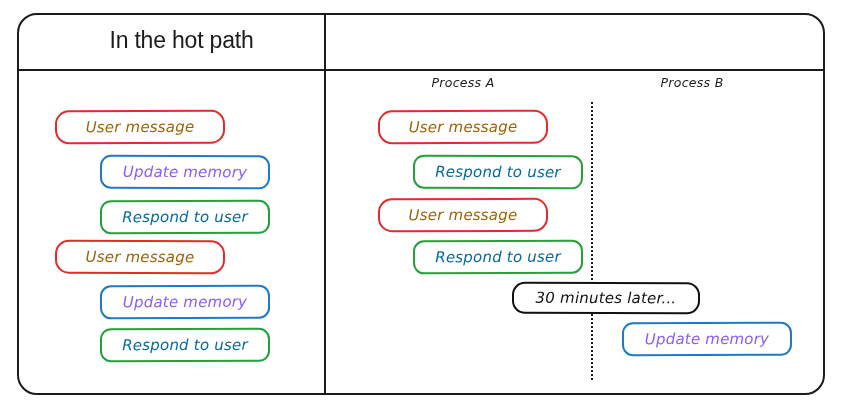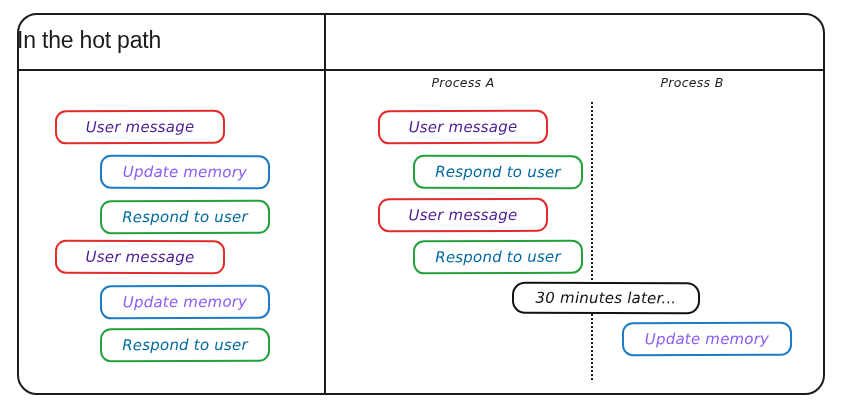--- a/index.html
+++ b/index.html
@@ -52,23 +52,24 @@
     border-left: 2.4px solid #1c1c1c;
   }
 
   .header-title {
     position: absolute;
     top: 27px;
     font-family: "Liberation Sans", sans-serif;
     font-size: 23px;
     font-weight: 400;
     color: #1b1b1b;
-    text-align: left;
+    text-align: center;
     letter-spacing: -0.2px;
     white-space: nowrap;
+    margin-left: 11px;
   }
   #header-hot-path { left: 17px; width: 307px; }
   #header-background { left: 326px; width: 499px; }
 
   
   .process-label {
     position: absolute;
     top: 75px;
     font-family: "DejaVu Sans", sans-serif;
     font-size: 12.5px;
@@ -104,21 +105,21 @@
     align-items: center;
     justify-content: center;
     font-family: "DejaVu Sans", sans-serif;
     font-size: 15px;
     font-style: italic;
     letter-spacing: 0.2px;
     white-space: nowrap;
     height: 34px;
     width: 170px;
   }
-  .chip.red   { border-color: #e32b2b; color: #4c1d95; }
+  .chip.red   { border-color: #e32b2b; color: #a16207; border-radius: 14px; }
   .chip.blue  { border-color: #1f7ac4; color: #8b5cf6; }
   .chip.green { border-color: #24a03c; color: #0369a1; }
   .chip.black {
     border-color: #121212;
     color: #121212;
     border-width: 2.8px;
     border-radius: 13px;
     width: 188px;
     height: 32px;
     font-size: 15px;

